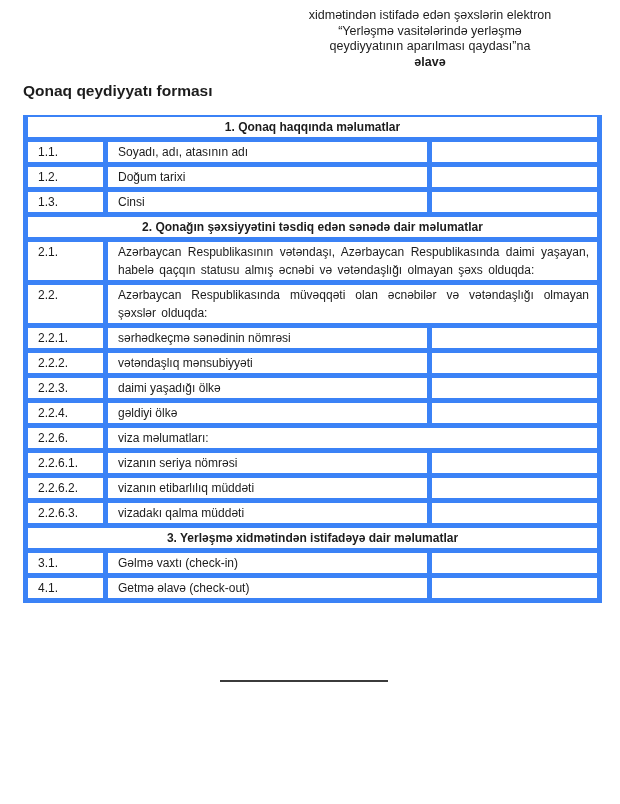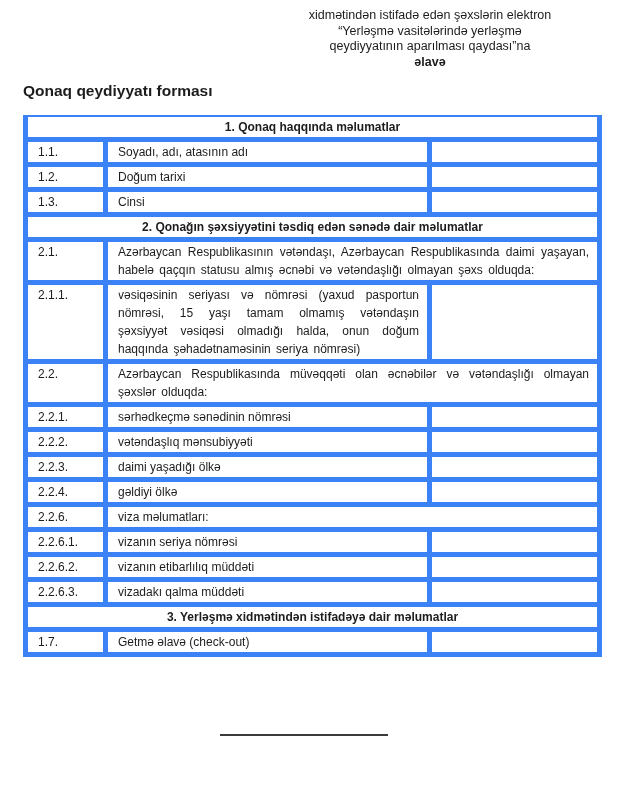--- a/index.html
+++ b/index.html
@@ -118,25 +118,20 @@
         <td class="val"></td>
       </tr>
       <tr>
         <td class="sec" colspan="3">2. Qonağın şəxsiyyətini təsdiq edən sənədə dair məlumatlar</td>
       </tr>
       <tr>
         <td class="num">2.1.</td>
         <td class="lbl just" colspan="2">Azərbaycan Respublikasının vətəndaşı, Azərbaycan Respublikasında daimi yaşayan, habelə qaçqın statusu almış əcnəbi və vətəndaşlığı olmayan şəxs olduqda:</td>
       </tr>
       <tr>
-        <td class="num">2.1.1.</td>
-        <td class="lbl just">vəsiqəsinin seriyası və nömrəsi (yaxud pasportun nömrəsi, 15 yaşı tamam olmamış vətəndaşın şəxsiyyət vəsiqəsi olmadığı halda, onun doğum haqqında şəhadətnaməsinin seriya nömrəsi)</td>
-        <td class="val"></td>
-      </tr>
-      <tr>
         <td class="num">2.2.</td>
         <td class="lbl just" colspan="2">Azərbaycan Respublikasında müvəqqəti olan əcnəbilər və vətəndaşlığı olmayan şəxslər olduqda:</td>
       </tr>
       <tr>
         <td class="num">2.2.1.</td>
         <td class="lbl">sərhədkeçmə sənədinin nömrəsi</td>
         <td class="val"></td>
       </tr>
       <tr>
         <td class="num">2.2.2.</td>
@@ -169,21 +164,26 @@
       </tr>
       <tr>
         <td class="num">2.2.6.3.</td>
         <td class="lbl">vizadakı qalma müddəti</td>
         <td class="val"></td>
       </tr>
       <tr>
         <td class="sec" colspan="3">3. Yerləşmə xidmətindən istifadəyə dair məlumatlar</td>
       </tr>
       <tr>
-        <td class="num">1.7.</td>
+        <td class="num">3.1.</td>
+        <td class="lbl">Gəlmə vaxtı (check-in)</td>
+        <td class="val"></td>
+      </tr>
+      <tr>
+        <td class="num">4.1.</td>
         <td class="lbl">Getmə əlavə (check-out)</td>
         <td class="val"></td>
       </tr>
     </tbody>
   </table>
 
   <div class="signature-line"></div>
 
 </div>
 

